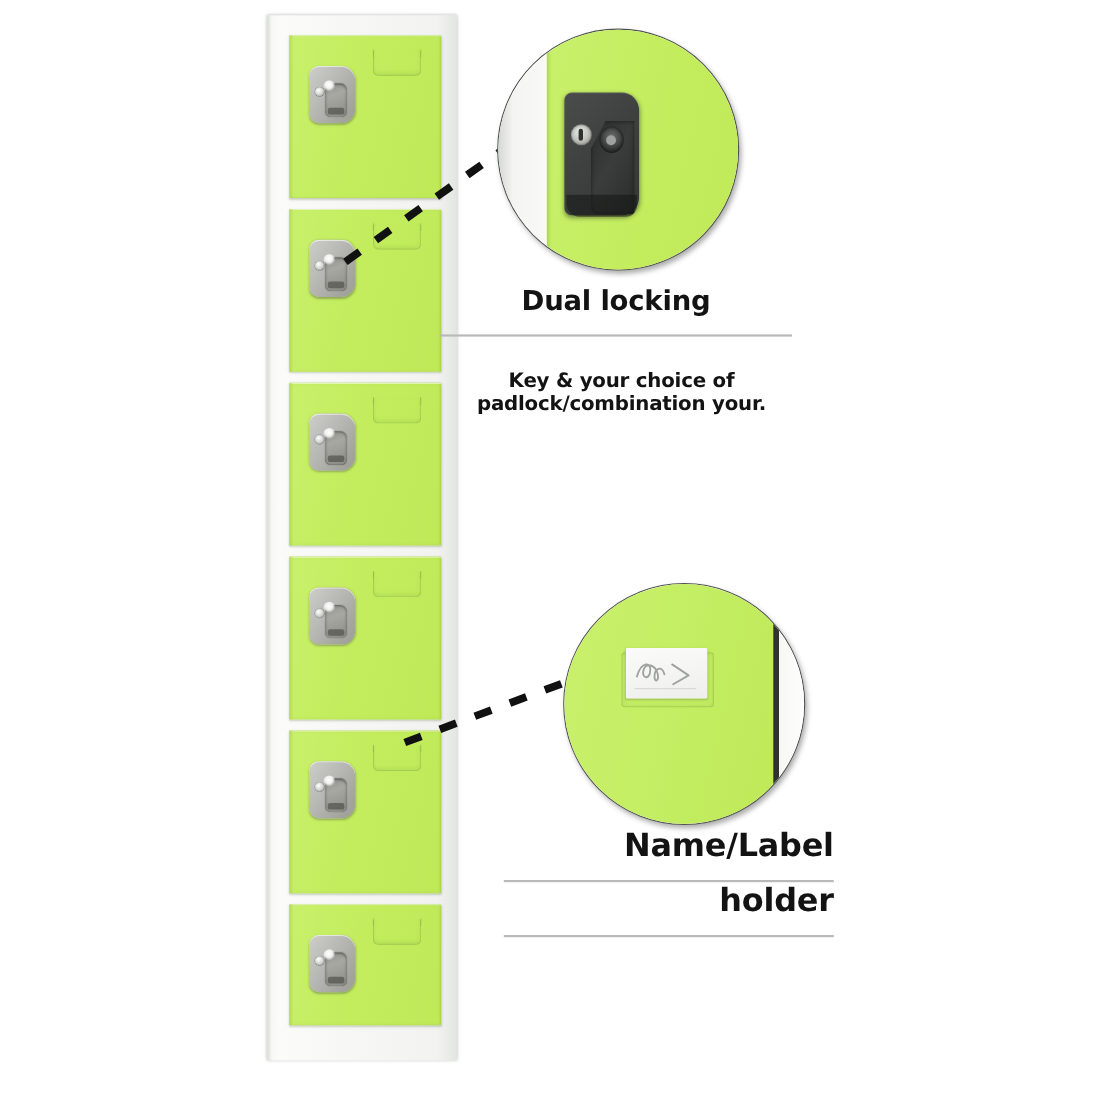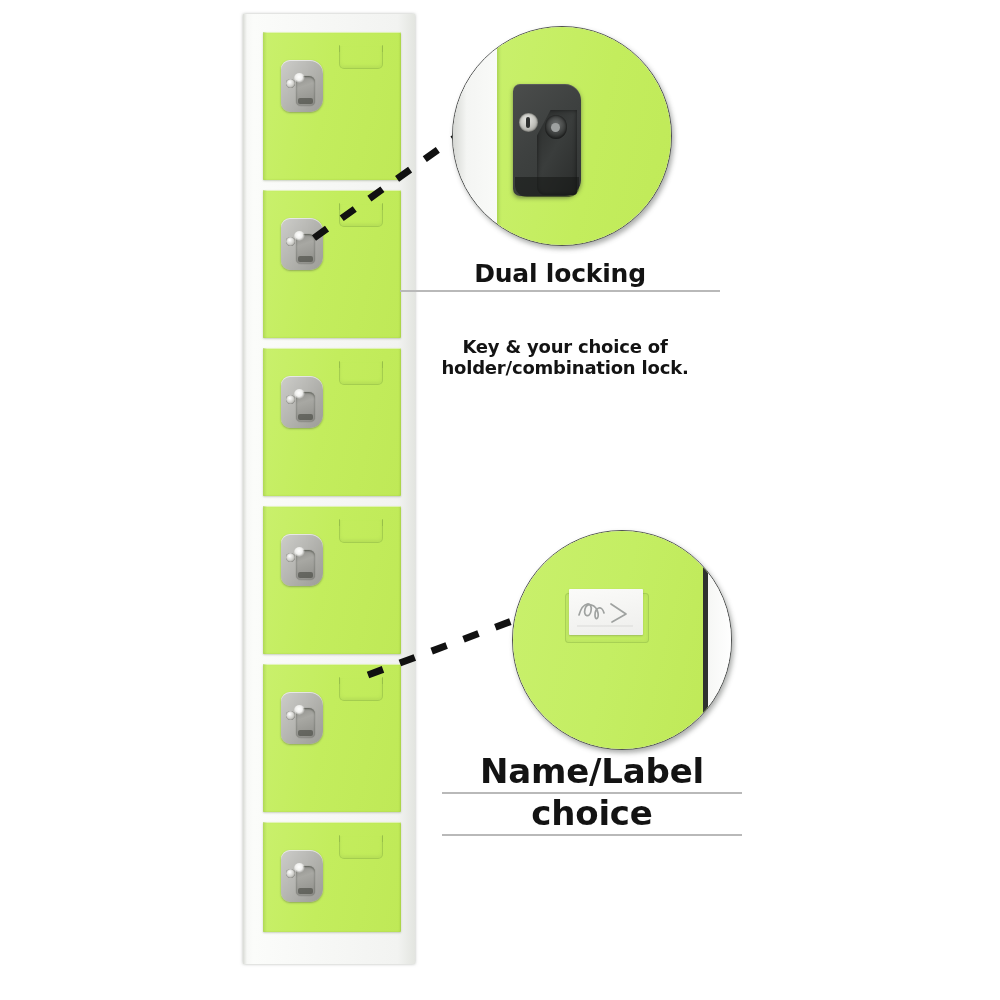--- a/index.html
+++ b/index.html
@@ -241,25 +241,25 @@
     text-align: center;
     color: #131313;
     font-weight: bold;
     font-family: "DejaVu Sans", sans-serif;
     letter-spacing: -0.2px;
     line-height: 1.14;
   }
   .caption .u {
     display: block;
     border-bottom: 2px solid #b9b9b9;
-    padding-bottom: 1px;
+    padding-bottom: 15px;
   }
   #cap-dual  { left: 400px; top: 260px; width: 320px; font-size: 25px; }
   #cap-key   { left: 330px; top: 337px; width: 470px; font-size: 18px; }
-  #cap-name  { left: 442px; top: 752px; width: 300px; font-size: 34px; }
+  #cap-name  { left: 458px; top: 752px; width: 300px; font-size: 29px; text-align: right; }
 </style>
 </head>
 <body>
 
 <div id="stage">
 
   <div id="locker">
     <div id="locker-inner"></div>
 
     <div class="door" style="top:18px;height:148px;">
@@ -351,21 +351,21 @@
       </svg>
     </div>
   </div>
 
   <div class="caption" id="cap-dual">
     <span class="u">Dual locking</span>
   </div>
 
   <div class="caption" id="cap-key">
     <span>Key &amp; your choice of</span><br>
-    <span>holder/combination lock.</span>
+    <span>padlock/combination your.</span>
   </div>
 
   <div class="caption" id="cap-name">
     <span class="u">Name/Label</span>
-    <span class="u">choice</span>
+    <span class="u">holder</span>
   </div>
 
 </div>
 
 </body></html>

